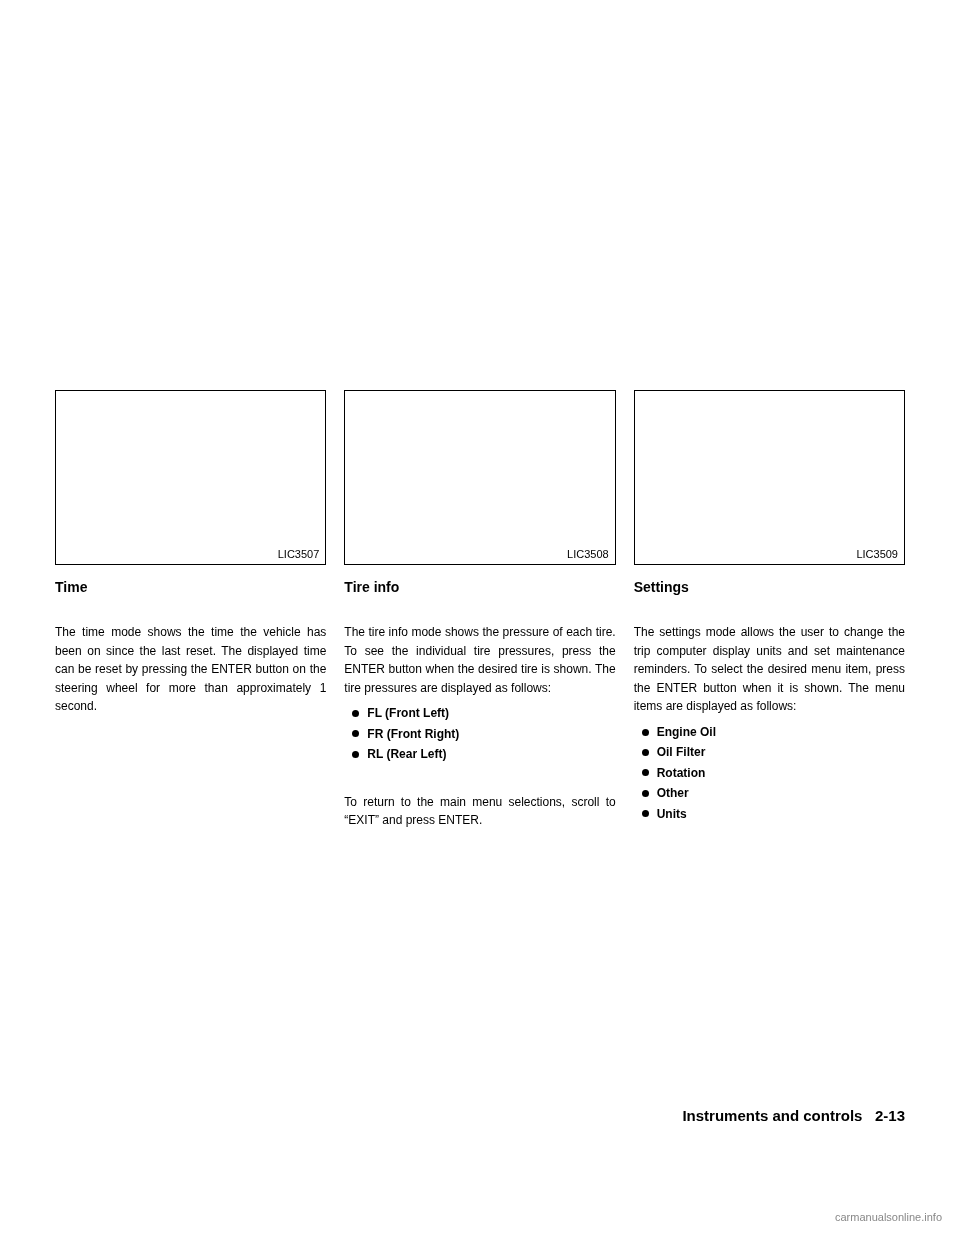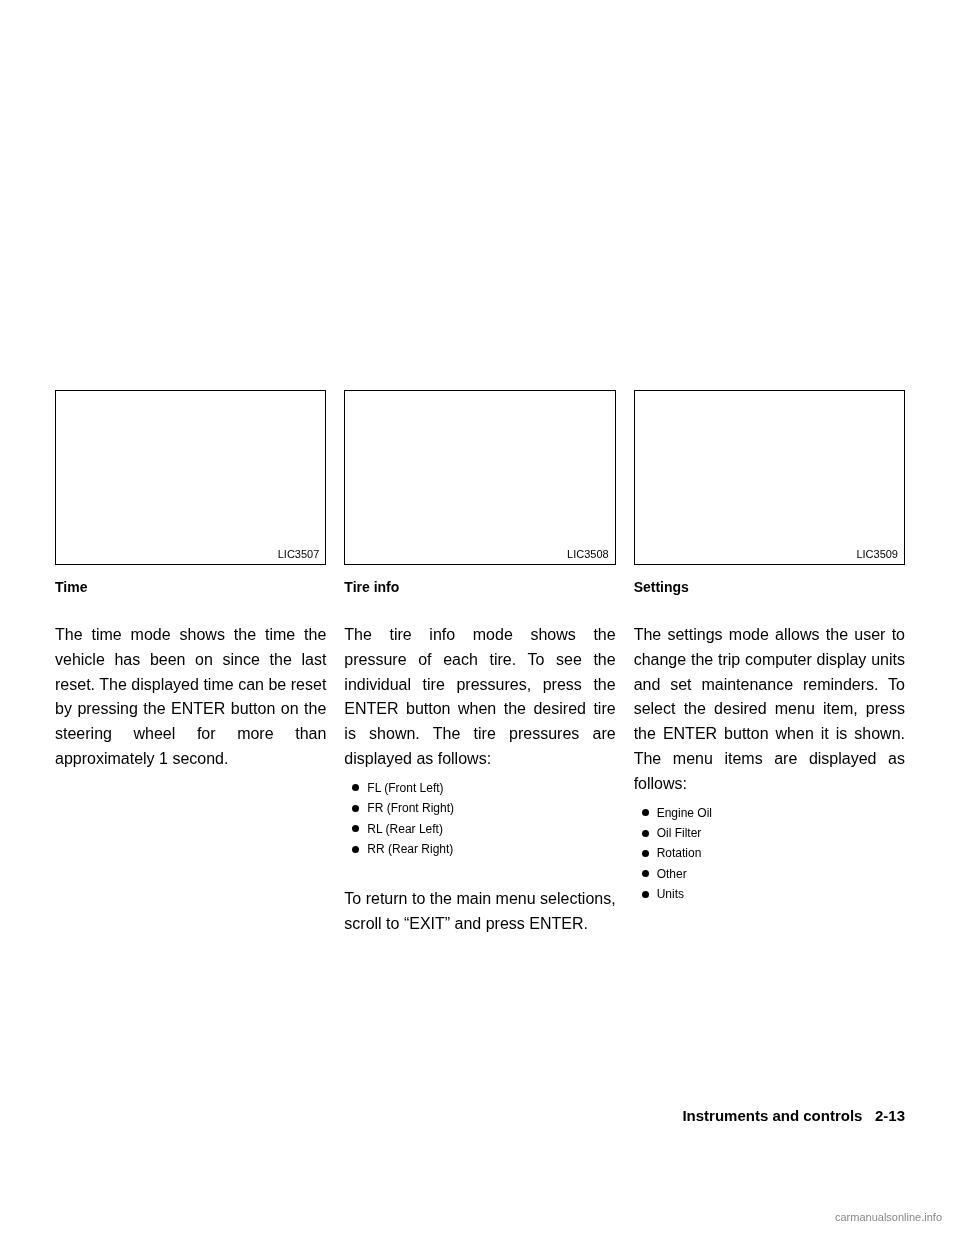--- a/index.html
+++ b/index.html
@@ -61,41 +61,42 @@
     
     .section-title {
       font-size: 14px;
       font-weight: bold;
       margin-bottom: 6px;
       margin-top: 14px;
     }
 
     
     .body-text {
-      font-size: 16px;
+      font-size: 12px;
       line-height: 1.55;
       text-align: justify;
       margin-bottom: 6px;
       margin-top: 28px;
     }
 
     
     .bullet-list {
       list-style: none;
       margin: 6px 0 6px 0;
       padding: 0;
     }
 
     .bullet-list li {
       font-size: 12px;
       line-height: 1.7;
       display: flex;
       align-items: center;
       gap: 8px;
       padding-left: 8px;
+      font-weight: bold;
     }
 
     .bullet-dot {
       width: 7px;
       height: 7px;
       border-radius: 50%;
       background: #000;
       flex-shrink: 0;
       display: inline-block;
     }
@@ -152,24 +153,20 @@
             <span>FL (Front Left)</span>
           </li>
         <li>
             <span class="bullet-dot"></span>
             <span>FR (Front Right)</span>
           </li>
         <li>
             <span class="bullet-dot"></span>
             <span>RL (Rear Left)</span>
           </li>
-        <li>
-            <span class="bullet-dot"></span>
-            <span>RR (Rear Right)</span>
-          </li>
       </ul>
       <p class="body-text">To return to the main menu selections, scroll to “EXIT” and press ENTER.</p>
     </div>
 
     <div class="col">
       <div class="image-box">
         <span class="image-label">LIC3509</span>
       </div>
       <div class="section-title">Settings</div>
       <p class="body-text">The settings mode allows the user to change the trip computer display units and set maintenance reminders. To select the desired menu item, press the ENTER button when it is shown. The menu items are displayed as follows:</p>

